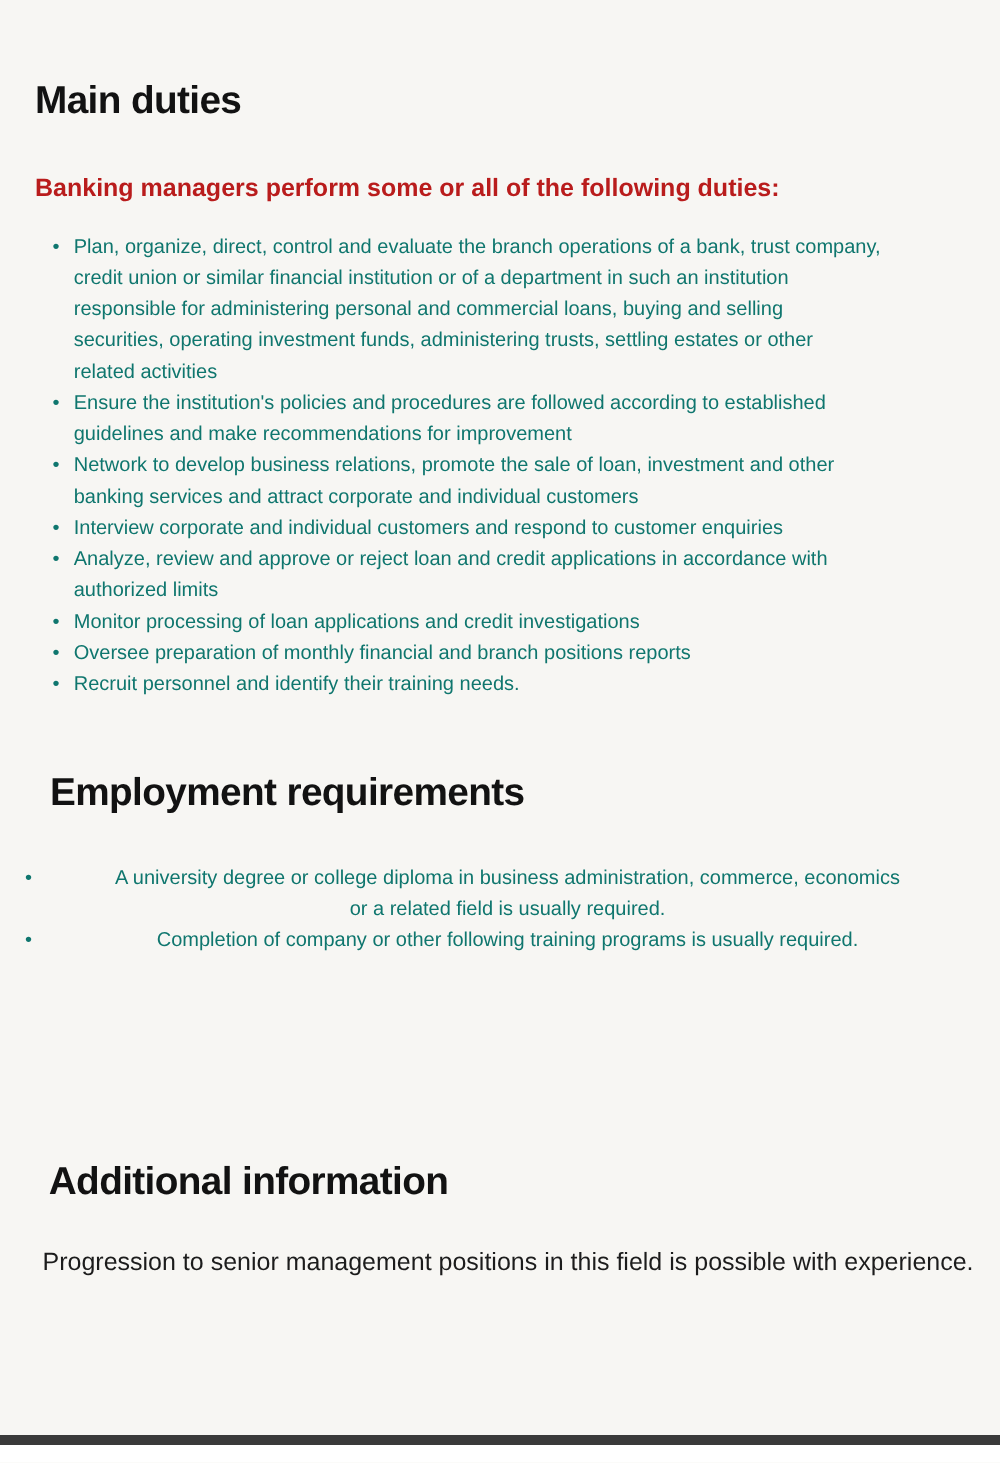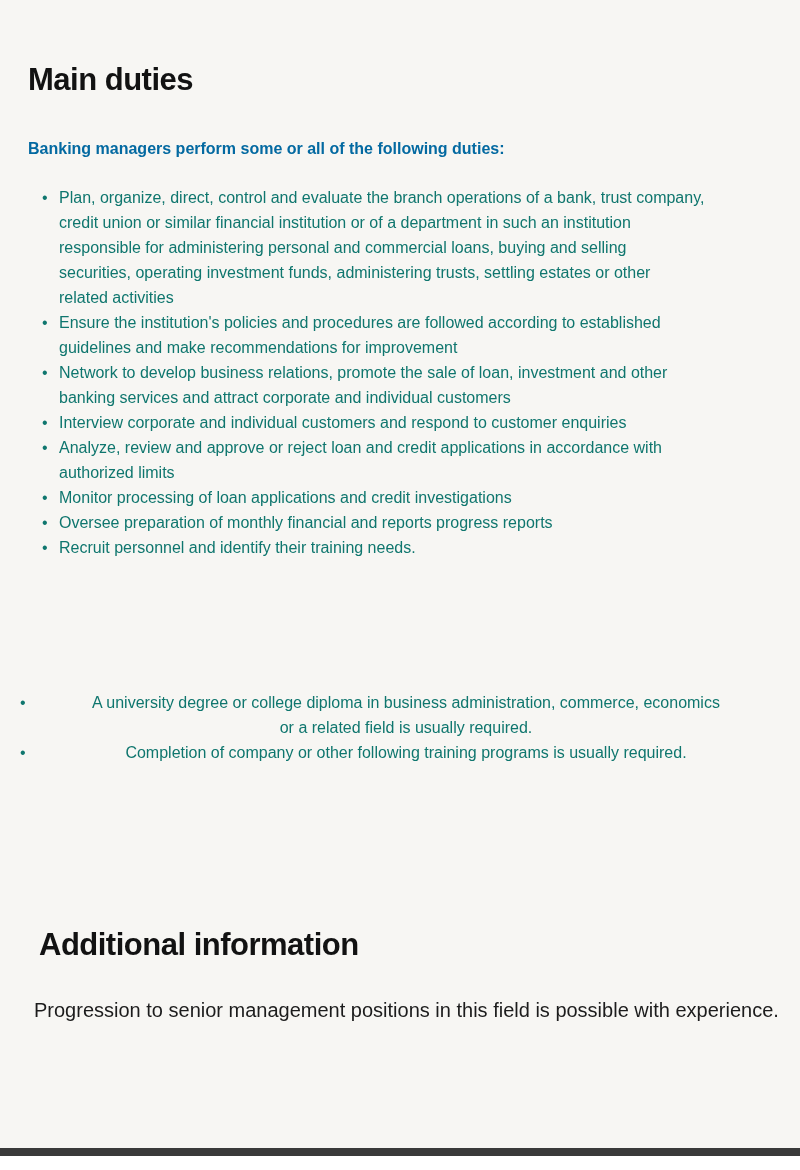--- a/index.html
+++ b/index.html
@@ -22,23 +22,23 @@
     line-height:1;
     white-space:nowrap;
   }
   .heading.main{left:28px;top:64px;}
   .heading.emp{left:40px;top:618px;}
   .heading.add{left:39px;top:929px;}
   .intro{
     position:absolute;
     left:28px;top:139px;
     margin:0;
-    font-size:16px;
+    font-size:20px;
     font-weight:700;
-    color:#0369a1;
+    color:#b91c1c;
     line-height:1.2;
     white-space:nowrap;
   }
   .list{
     position:absolute;
     margin:0;padding:0;
     list-style:none;
     font-size:16px;
     line-height:25px;
     color:#0f766e;
@@ -89,24 +89,25 @@
 securities, operating investment funds, administering trusts, settling estates or other
 related activities</li>
     <li>Ensure the institution's policies and procedures are followed according to established
 guidelines and make recommendations for improvement</li>
     <li>Network to develop business relations, promote the sale of loan, investment and other
 banking services and attract corporate and individual customers</li>
     <li>Interview corporate and individual customers and respond to customer enquiries</li>
     <li>Analyze, review and approve or reject loan and credit applications in accordance with
 authorized limits</li>
     <li>Monitor processing of loan applications and credit investigations</li>
-    <li>Oversee preparation of monthly financial and reports progress reports</li>
+    <li>Oversee preparation of monthly financial and branch positions reports</li>
     <li>Recruit personnel and identify their training needs.</li>
   </ul>
 
+  <h1 class="heading emp">Employment requirements</h1>
 
   <ul class="list list-emp">
     <li>A university degree or college diploma in business administration, commerce, economics
 or a related field is usually required.</li>
     <li>Completion of company or other following training programs is usually required.</li>
   </ul>
 
   <h1 class="heading add">Additional information</h1>
 
   <p class="para">Progression to senior management positions in this field is possible with experience.</p>

